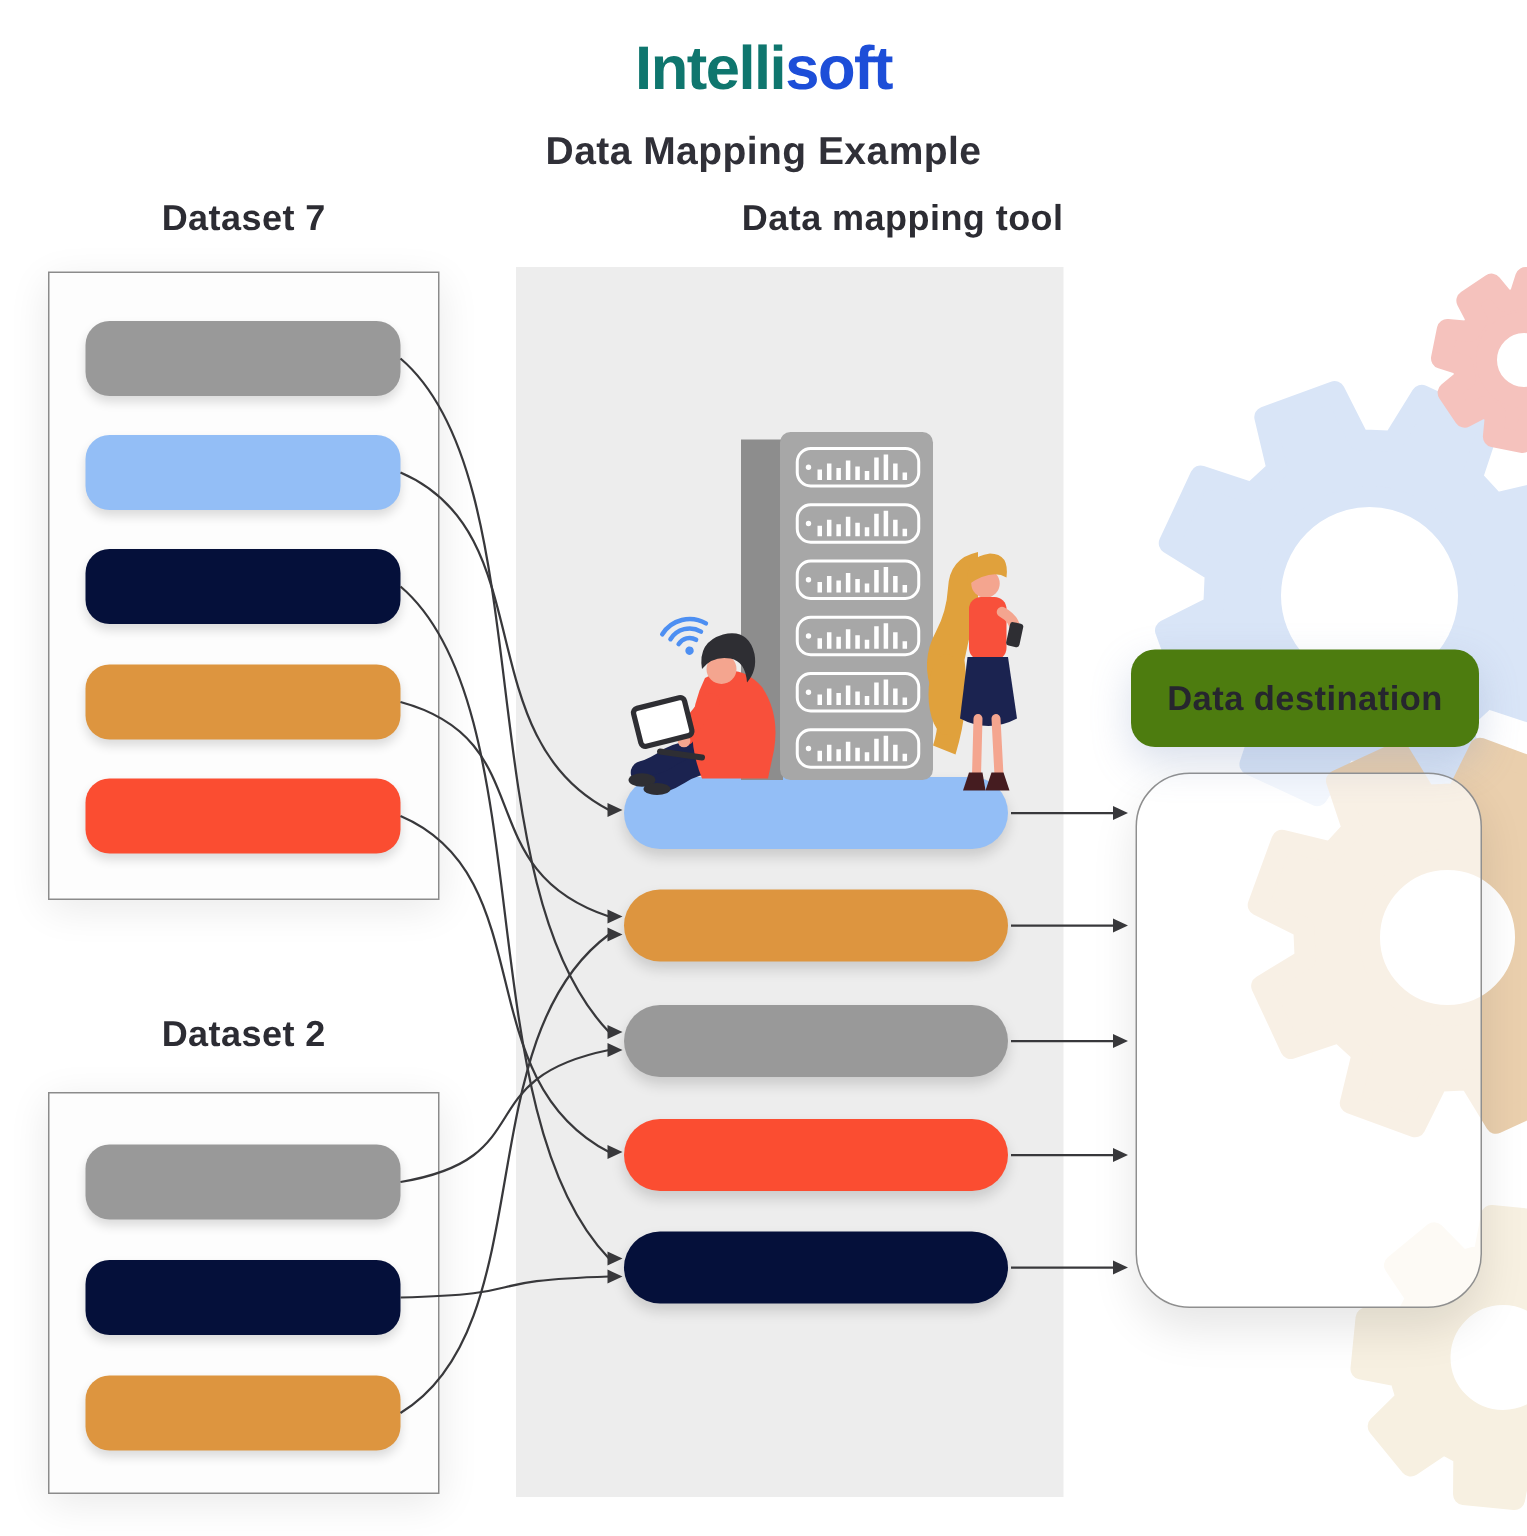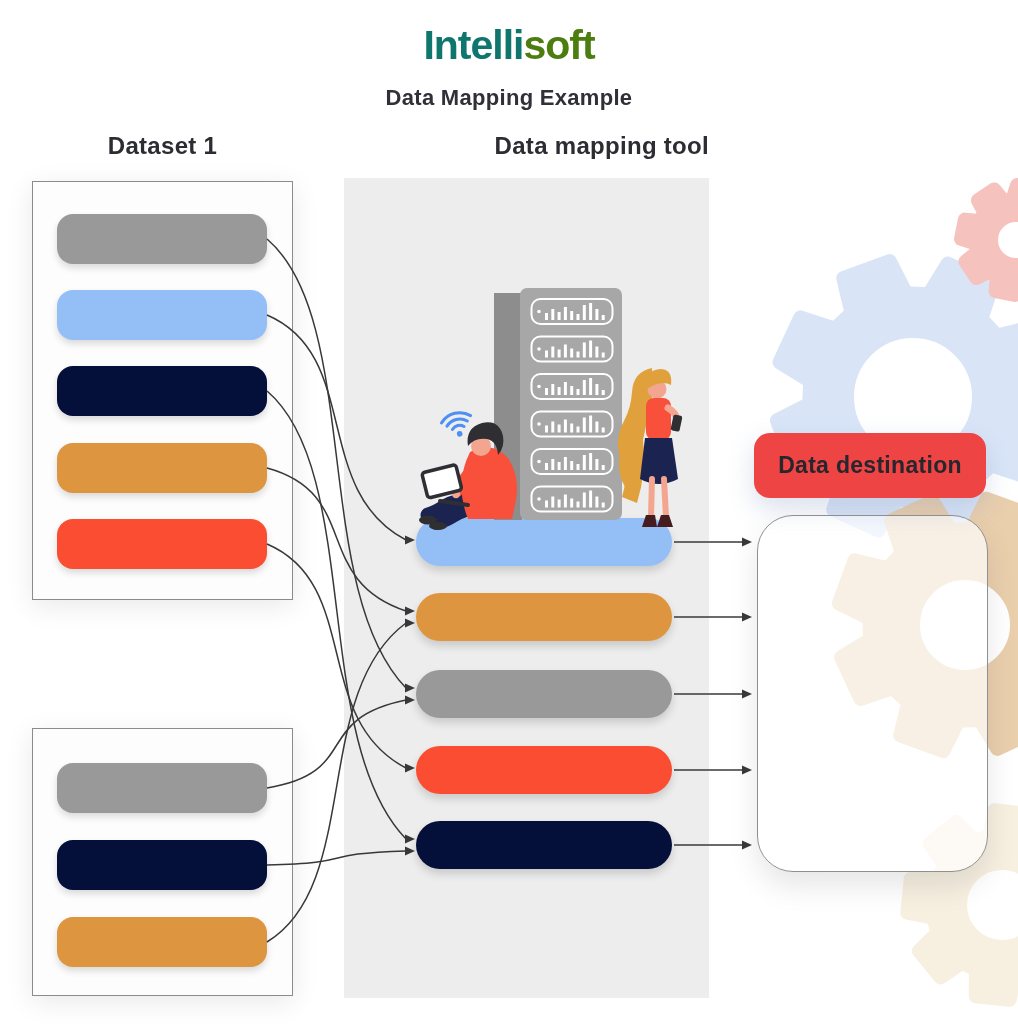--- a/index.html
+++ b/index.html
@@ -13,21 +13,21 @@
     position:absolute;left:344px;top:178px;width:365px;height:820px;
     background:#EDEDED;z-index:2;
   }
   .dest-box{
     position:absolute;left:757px;top:515px;width:231px;height:357px;
     background:rgba(255,255,255,0.68);border:1.6px solid #8F8F8F;border-radius:36px;
     box-shadow:0 14px 30px rgba(0,0,0,0.10);z-index:3;box-sizing:border-box;
   }
   .dest-pill{
     position:absolute;left:754px;top:433px;width:232px;height:65px;
-    background:#ef4444;border-radius:16px;z-index:4;
+    background:#4d7c0f;border-radius:16px;z-index:4;
     box-shadow:0 10px 26px rgba(130,150,190,0.30);
     display:flex;align-items:center;justify-content:center;
     font-size:23px;font-weight:700;color:#26262E;letter-spacing:0.3px;
   }
   .dataset-box{
     position:absolute;left:32px;width:261px;background:#FDFDFD;
     border:1.5px solid #8B8B8B;box-shadow:0 6px 26px rgba(0,0,0,0.09);
     z-index:4;box-sizing:border-box;
   }
   #dataset1-box{top:181px;height:419px;}
@@ -41,21 +41,21 @@
     box-shadow:0 5px 9px rgba(0,0,0,0.15);z-index:6;
   }
   #illustration{z-index:7;}
   #links{z-index:8;}
   .logo{
     position:absolute;left:0;top:24px;width:1018px;text-align:center;
     font-size:41px;font-weight:900;letter-spacing:-1px;line-height:1.05;z-index:5;
   }
   .title{
     position:absolute;left:0;top:85px;width:1018px;text-align:center;
-    font-size:22px;font-weight:600;color:#303038;letter-spacing:0.3px;z-index:5;
+    font-size:26px;font-weight:600;color:#303038;letter-spacing:0.3px;z-index:5;
   }
   .side-label{
     position:absolute;text-align:center;font-size:24px;font-weight:700;
     color:#2C2C33;letter-spacing:0.3px;z-index:5;
   }
   #label-d1{left:32px;width:261px;top:132px;}
   #label-d2{left:32px;width:261px;top:676px;}
   #label-tool{left:344px;width:365px;top:132px;text-align:right;}
 </style>
 </head>
@@ -69,25 +69,26 @@
       <path d="M1060.8 631.5 L1091.2 646.6 L1075.4 689.8 L1042.4 681.8 L1028.2 697.3 L1039.0 729.5 L997.3 748.9 L979.6 719.9 L958.5 720.8 L943.4 751.2 L900.2 735.4 L908.2 702.4 L892.7 688.2 L860.5 699.0 L841.1 657.3 L870.1 639.6 L869.2 618.5 L838.8 603.4 L854.6 560.2 L887.6 568.2 L901.8 552.7 L891.0 520.5 L932.7 501.1 L950.4 530.1 L971.5 529.2 L986.6 498.8 L1029.8 514.6 L1021.8 547.6 L1037.3 561.8 L1069.5 551.0 L1088.9 592.7 L1059.9 610.4 Z M 1017 625 A 52 52 0 1 0 913 625 A 52 52 0 1 0 1017 625 Z" fill="#EACFAD" stroke="#EACFAD" stroke-width="14" stroke-linejoin="round" fill-rule="evenodd"></path>
       <path d="M1070.8 892.3 L1096.7 897.3 L1093.3 931.3 L1066.9 931.1 L1059.7 944.7 L1074.4 966.5 L1047.9 988.2 L1029.4 969.4 L1014.7 973.8 L1009.7 999.7 L975.7 996.3 L975.9 969.9 L962.3 962.7 L940.5 977.4 L918.8 950.9 L937.6 932.4 L933.2 917.7 L907.3 912.7 L910.7 878.7 L937.1 878.9 L944.3 865.3 L929.6 843.5 L956.1 821.8 L974.6 840.6 L989.3 836.2 L994.3 810.3 L1028.3 813.7 L1028.1 840.1 L1041.7 847.3 L1063.5 832.6 L1085.2 859.1 L1066.4 877.6 Z M 1044 905 A 42 42 0 1 0 960 905 A 42 42 0 1 0 1044 905 Z" fill="#F7F0E1" stroke="#F7F0E1" stroke-width="14" stroke-linejoin="round" fill-rule="evenodd"></path>
     </svg>
 
   <div class="panel"></div>
 
   <div class="dest-box"></div>
   <div class="dest-pill">Data destination</div>
 
   <div class="logo">
-    <span id="logo-p1" style="color: #0f766e;">Intelli</span><span id="logo-p2" style="color: #4d7c0f;">soft</span>
+    <span id="logo-p1" style="color: #0f766e;">Intelli</span><span id="logo-p2" style="color: #1d4ed8;">soft</span>
   </div>
   <div class="title">Data Mapping Example</div>
 
-  <div class="side-label" id="label-d1">Dataset 1</div>
+  <div class="side-label" id="label-d1">Dataset 7</div>
+  <div class="side-label" id="label-d2">Dataset 2</div>
   <div class="side-label" id="label-tool">Data mapping tool</div>
 
   <div class="dataset-box" id="dataset1-box"></div>
   <div class="dataset-box" id="dataset2-box"></div>
 
   <div id="bars-root">
       <div class="bar" style="top: 214px; background: rgb(153, 153, 153);"></div>
       <div class="bar" style="top: 290px; background: rgb(147, 190, 246);"></div>
       <div class="bar" style="top: 366px; background: rgb(5, 16, 58);"></div>
       <div class="bar" style="top: 443px; background: rgb(221, 149, 63);"></div>

